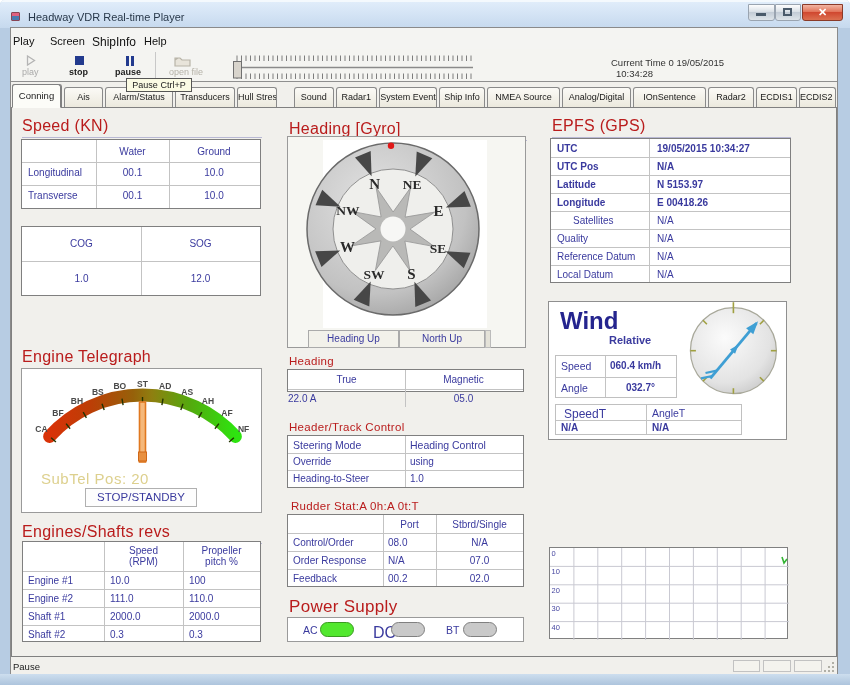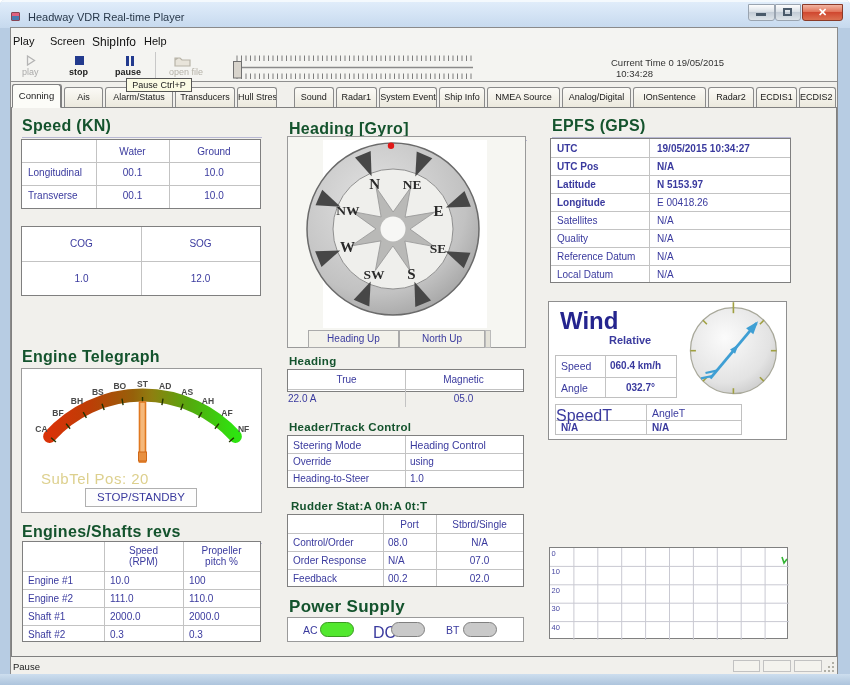--- a/index.html
+++ b/index.html
@@ -1,17 +1,17 @@
 <!DOCTYPE html>
 <html><head><meta charset="utf-8"><style>
 * {margin:0;padding:0;box-sizing:border-box}
 body {width:850px;height:685px;font-family:"Liberation Sans",sans-serif;}
 #win {position:relative;width:850px;height:685px;background:#b7cce3;overflow:hidden;border-radius:5px 5px 0 0}
 .abs {position:absolute}
-.ttl {position:absolute;font-weight:bold;color:#14532d;letter-spacing:0.3px}
+.ttl {position:absolute;font-weight:normal;color:#b91c1c;letter-spacing:0.3px}
 .tbl {position:absolute;background:#fff;border:1.4px solid #7f7f7f}
 .cell {position:absolute;font-size:10px;color:#3a3a9e;white-space:nowrap}
 .hl {position:absolute;background:#c3c3c3;height:1px}
 .vl {position:absolute;background:#c3c3c3;width:1px}
 </style></head><body>
 <div id="win">
 
  <div class="abs" style="left:0;top:0;width:850px;height:28px;background:linear-gradient(#e2eefb,#c6d9ee)"></div>
  <div class="abs" style="left:0;top:0;width:850px;height:2px;background:#f4f9fd"></div>
  <div class="abs" style="left:11px;top:12px;width:9px;height:9px;background:linear-gradient(#e06080 45%,#4a7ab0 45%);border:1px solid #884455;border-radius:1px"></div>
@@ -374,22 +374,22 @@
    <div class="hl" style="left:0;top:90px;width:239px"></div>
    <div class="hl" style="left:0;top:108px;width:239px"></div>
    <div class="hl" style="left:0;top:126px;width:239px"></div>
    <div class="cell" style="left:6px;top:4px;font-weight:bold">UTC</div>
       <div class="cell" style="left:106px;top:4px;font-weight:bold">19/05/2015 10:34:27</div>
    <div class="cell" style="left:6px;top:22px;font-weight:bold">UTC Pos</div>
       <div class="cell" style="left:106px;top:22px;font-weight:bold">N/A</div>
    <div class="cell" style="left:6px;top:40px;font-weight:bold">Latitude</div>
       <div class="cell" style="left:106px;top:40px;font-weight:bold">N 5153.97</div>
    <div class="cell" style="left:6px;top:58px;font-weight:bold">Longitude</div>
-      <div class="cell" style="left:106px;top:58px;font-weight:normal">E 00418.26</div>
-   <div class="cell" style="left:6px;top:76px">Satellites</div>
+      <div class="cell" style="left:106px;top:58px;font-weight:bold">E 00418.26</div>
+   <div class="cell" style="left:22px;top:76px">Satellites</div>
       <div class="cell" style="left:106px;top:76px">N/A</div>
    <div class="cell" style="left:6px;top:94px">Quality</div>
       <div class="cell" style="left:106px;top:94px">N/A</div>
    <div class="cell" style="left:6px;top:112px">Reference Datum</div>
       <div class="cell" style="left:106px;top:112px">N/A</div>
    <div class="cell" style="left:6px;top:130px">Local Datum</div>
       <div class="cell" style="left:106px;top:130px">N/A</div>
  </div>
 
  <div class="abs" style="left:548px;top:301px;width:239px;height:139px;background:#fff;border:1.4px solid #8f8f8f;z-index:5">
@@ -423,21 +423,21 @@
      <div class="vl" style="left:49px;top:0;height:41px"></div>
      <div class="hl" style="left:0;top:21px;width:120px"></div>
      <div class="cell" style="left:5px;top:4px;font-size:10.5px">Speed</div>
         <div class="cell" style="left:54px;top:4px;font-weight:bold">060.4 km/h</div>
      <div class="cell" style="left:5px;top:26px;font-size:10.5px">Angle</div>
         <div class="cell" style="left:70px;top:26px;font-weight:bold">032.7°</div>
    </div>
    <div class="abs" style="left:6px;top:102px;width:187px;height:31px;border:1px solid #c0c0c0">
      <div class="vl" style="left:90px;top:0;height:29px"></div>
      <div class="hl" style="left:0;top:15px;width:185px"></div>
-     <div class="cell" style="left:0;top:1.5px;font-size:16px">SpeedT</div>
+     <div class="cell" style="left:8px;top:1.5px;font-size:12px">SpeedT</div>
         <div class="cell" style="left:96px;top:1.5px;font-size:10.5px">AngleT</div>
      <div class="cell" style="left:5px;top:17px;font-weight:bold">N/A</div>
         <div class="cell" style="left:96px;top:17px;font-weight:bold">N/A</div>
    </div>
  </div>
 
  <div class="abs" style="left:549px;top:547px;width:239px;height:92px;background:#fff;border:1px solid #808080;z-index:5">
    <svg width="239" height="92" style="position:absolute;left:0;top:0">
         <line x1="23.9" y1="0" x2="23.9" y2="92" stroke="#c9c9d2" stroke-width="1"></line>
         <line x1="47.8" y1="0" x2="47.8" y2="92" stroke="#c9c9d2" stroke-width="1"></line>

